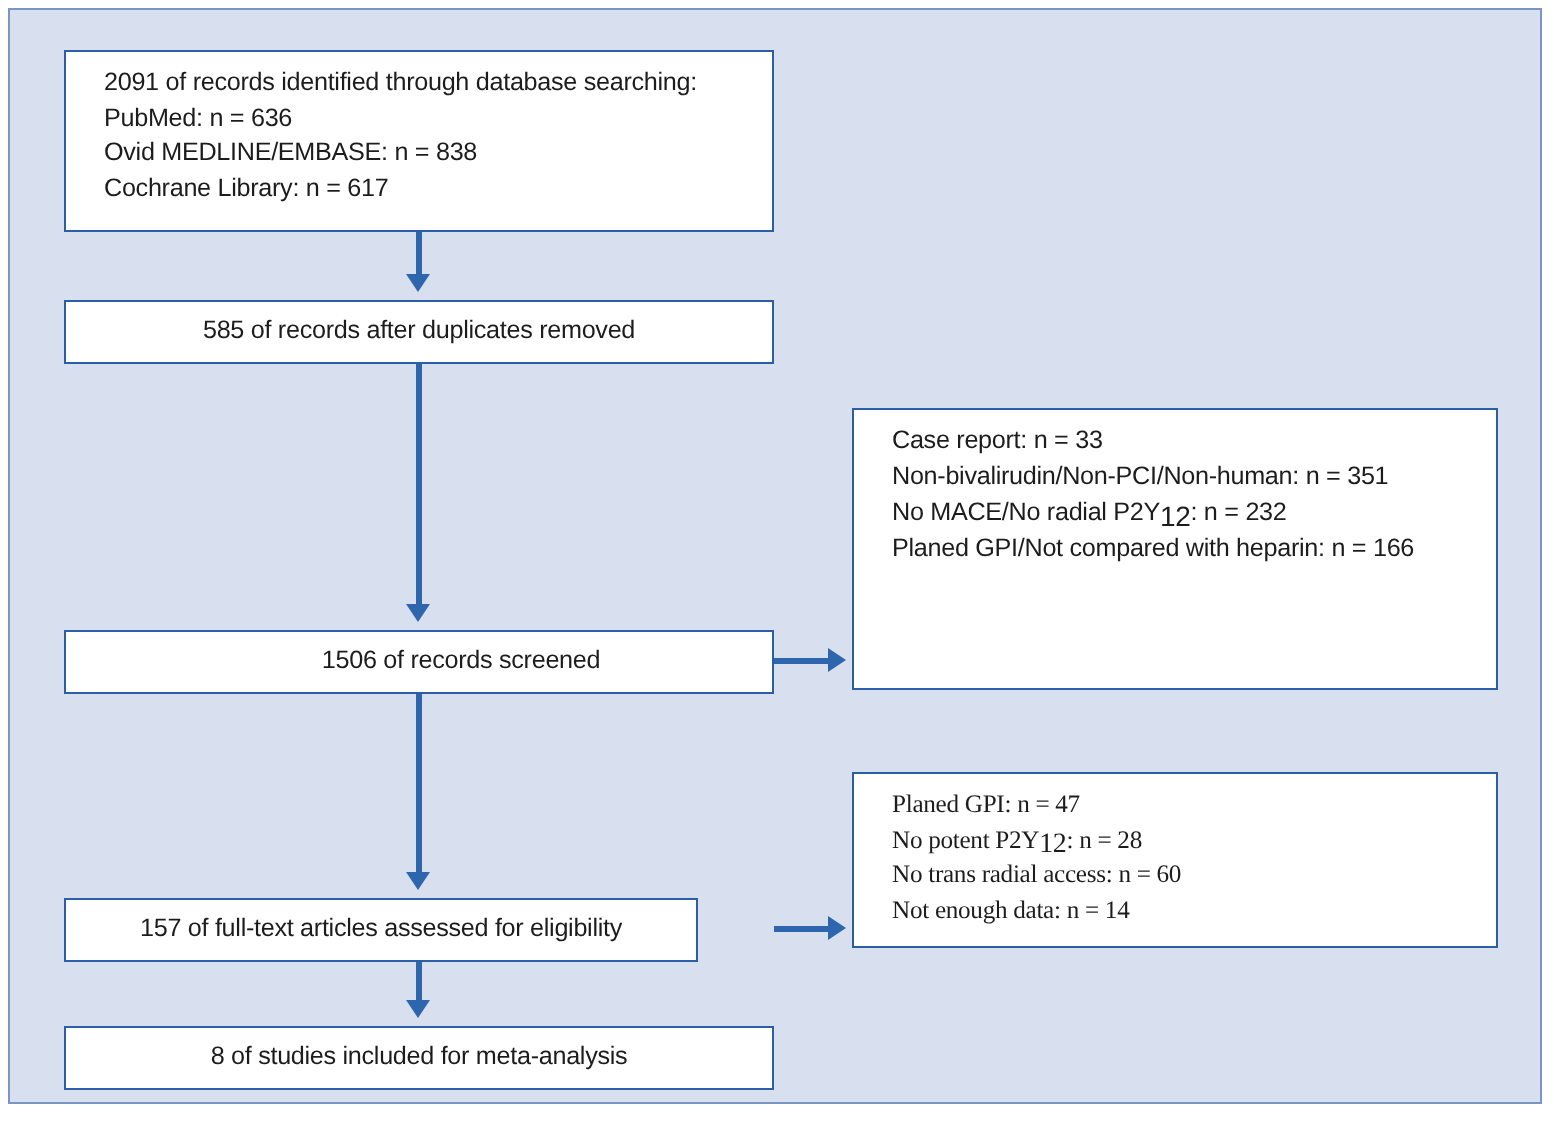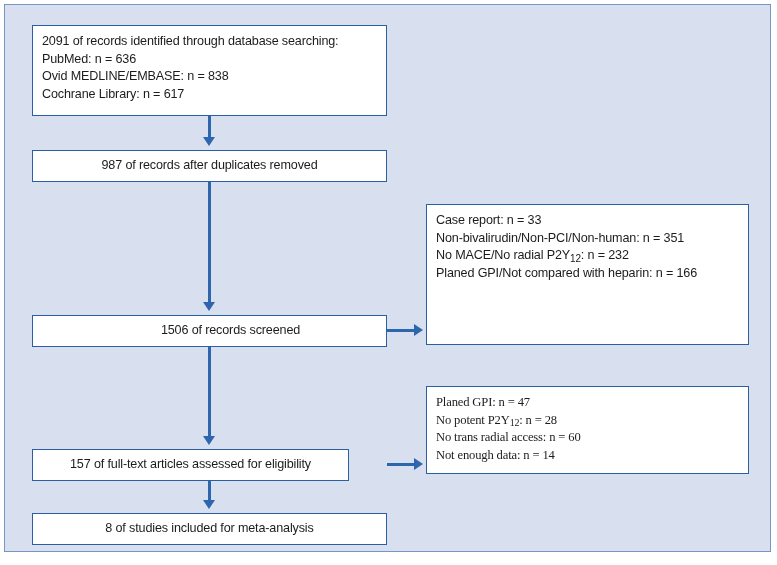--- a/index.html
+++ b/index.html
@@ -37,31 +37,31 @@
   }
 
   .flow-box.centered {
     display: flex;
     align-items: center;
     justify-content: center;
     text-align: center;
   }
 
   .flow-box.listed {
-    padding: 7px 0 0 9px;
+    padding: 7px 0 0 19px;
     text-align: left;
   }
 
   .flow-line {
     margin: 0;
     white-space: nowrap;
   }
 
   sub {
-    font-size: 10px;
+    font-size: 14px;
     vertical-align: baseline;
     position: relative;
     top: 2.5px;
     letter-spacing: -0.2px;
   }
 
   
   .arrow-v {
     position: absolute;
     width: 3px;
@@ -121,21 +121,21 @@
     <div class="flow-line">2091 of records identified through database searching:</div>
     <div class="flow-line">PubMed: n = 636</div>
     <div class="flow-line">Ovid MEDLINE/EMBASE: n = 838</div>
     <div class="flow-line">Cochrane Library: n = 617</div>
   </div>
 
   <div class="arrow-v" id="arrow-1-line"></div>
   <div class="arrow-v-head" id="arrow-1-head"></div>
 
   <div class="flow-box centered" id="box-duplicates">
-    <span>987 of records after duplicates removed</span>
+    <span>585 of records after duplicates removed</span>
   </div>
 
   <div class="arrow-v" id="arrow-2-line"></div>
   <div class="arrow-v-head" id="arrow-2-head"></div>
 
   <div class="flow-box centered" id="box-screened">
     <span>1506 of records screened</span>
   </div>
 
   <div class="arrow-h" id="arrow-x1-line"></div>

